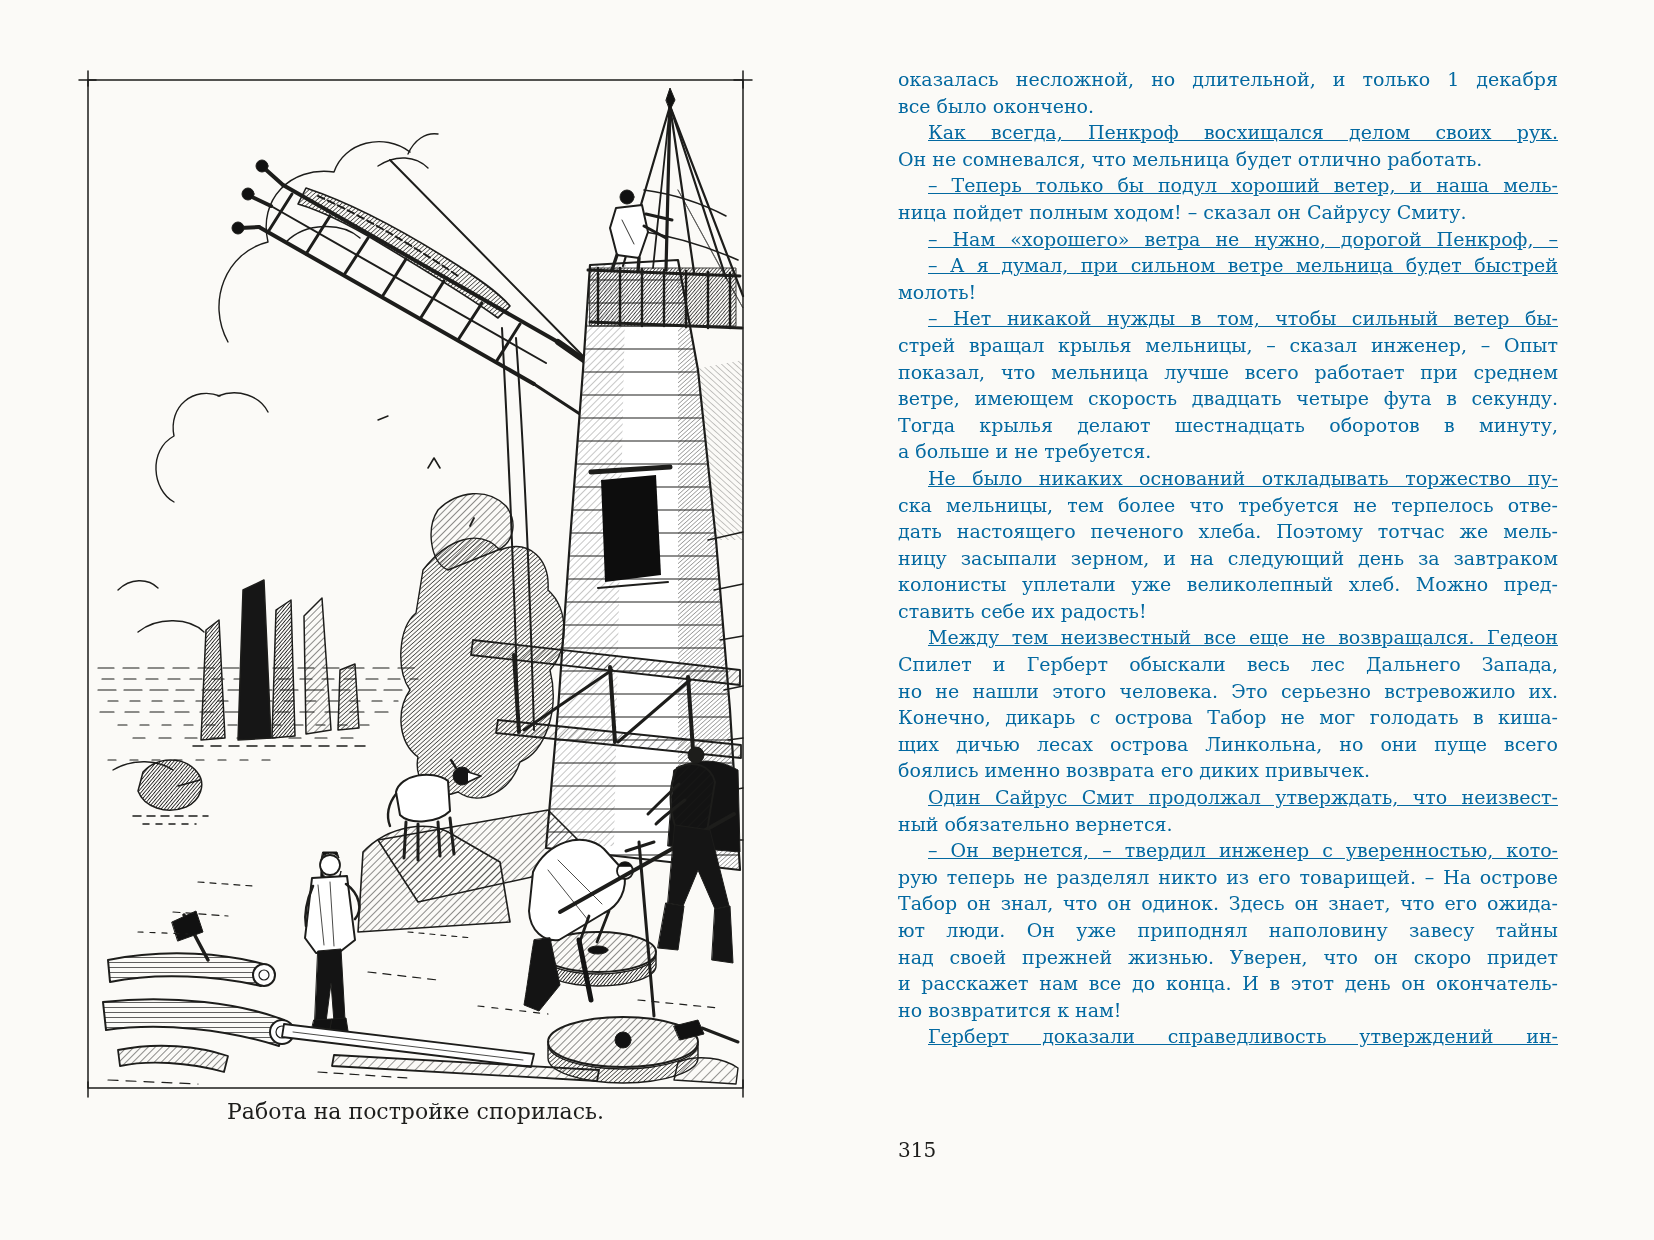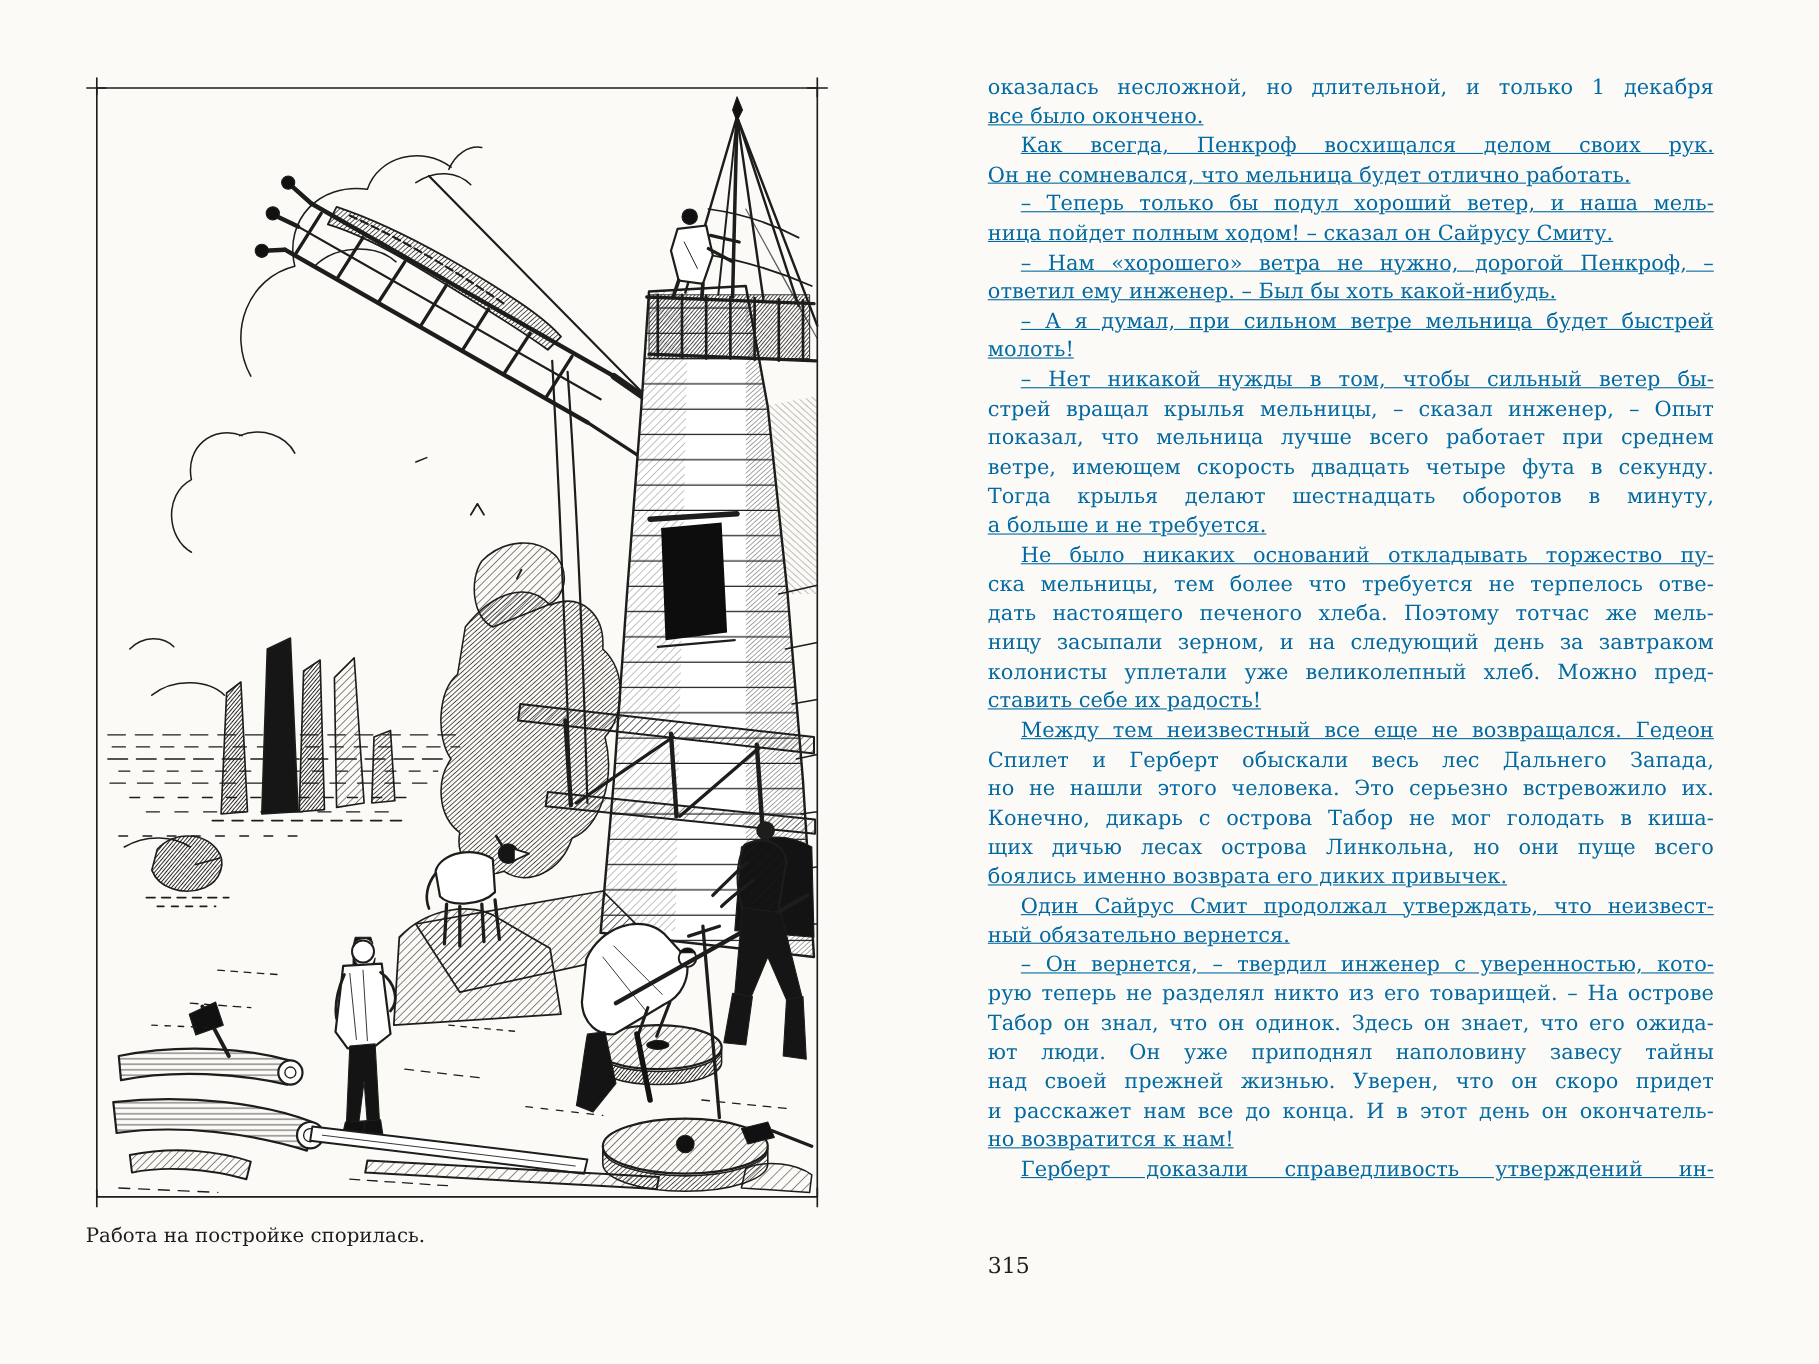--- a/index.html
+++ b/index.html
@@ -6,29 +6,29 @@
   body{
     width:1654px;height:1240px;
     background:#fbfaf7;
     color:#1d1d1b;
     font-family:"DejaVu Serif","Liberation Serif",serif;
     position:relative;overflow:hidden;
   }
   .illustration-wrap{position:absolute;left:78px;top:70px;width:675px;}
   .illustration-wrap svg{display:block;}
   .caption{
-    margin-top:15px;text-align:left;
-    font-size:18px;line-height:22px;color:#1d1d1b;
+    margin-top:3px;text-align:center;
+    font-size:22px;line-height:22px;color:#1d1d1b;
   }
   .text-col{
     position:absolute;left:898px;top:66px;width:660px;
     font-size:19px;line-height:26.6px;color:#0369a1;
   }
   .line{text-align:justify;text-align-last:justify;white-space:normal;}
-  .line.end{text-align-last:left;text-decoration:underline;}
+  .line.end{text-align-last:left;}
   .line.indent{text-indent:30px;text-decoration:underline;}
   .page-num{
     position:absolute;left:898px;top:1138px;width:660px;
     font-size:20px;
   }
   svg *{vector-effect:none;}
 </style>
 </head>
 <body>
 
@@ -313,21 +313,20 @@
 
   <div class="text-col">
     <div id="body-text">
         <div class="line">оказалась несложной, но длительной, и только 1 декабря</div>
         <div class="line end">все было окончено.</div>
         <div class="line indent">Как всегда, Пенкроф восхищался делом своих рук.</div>
         <div class="line end">Он не сомневался, что мельница будет отлично работать.</div>
         <div class="line indent">– Теперь только бы подул хороший ветер, и наша мель-</div>
         <div class="line end">ница пойдет полным ходом! – сказал он Сайрусу Смиту.</div>
         <div class="line indent">– Нам «хорошего» ветра не нужно, дорогой Пенкроф, –</div>
-        <div class="line end">ответил ему инженер. – Был бы хоть какой-нибудь.</div>
         <div class="line indent">– А я думал, при сильном ветре мельница будет быстрей</div>
         <div class="line end">молоть!</div>
         <div class="line indent">– Нет никакой нужды в том, чтобы сильный ветер бы-</div>
         <div class="line">стрей вращал крылья мельницы, – сказал инженер, – Опыт</div>
         <div class="line">показал, что мельница лучше всего работает при среднем</div>
         <div class="line">ветре, имеющем скорость двадцать четыре фута в секунду.</div>
         <div class="line">Тогда крылья делают шестнадцать оборотов в минуту,</div>
         <div class="line end">а больше и не требуется.</div>
         <div class="line indent">Не было никаких оснований откладывать торжество пу-</div>
         <div class="line">ска мельницы, тем более что требуется не терпелось отве-</div>

